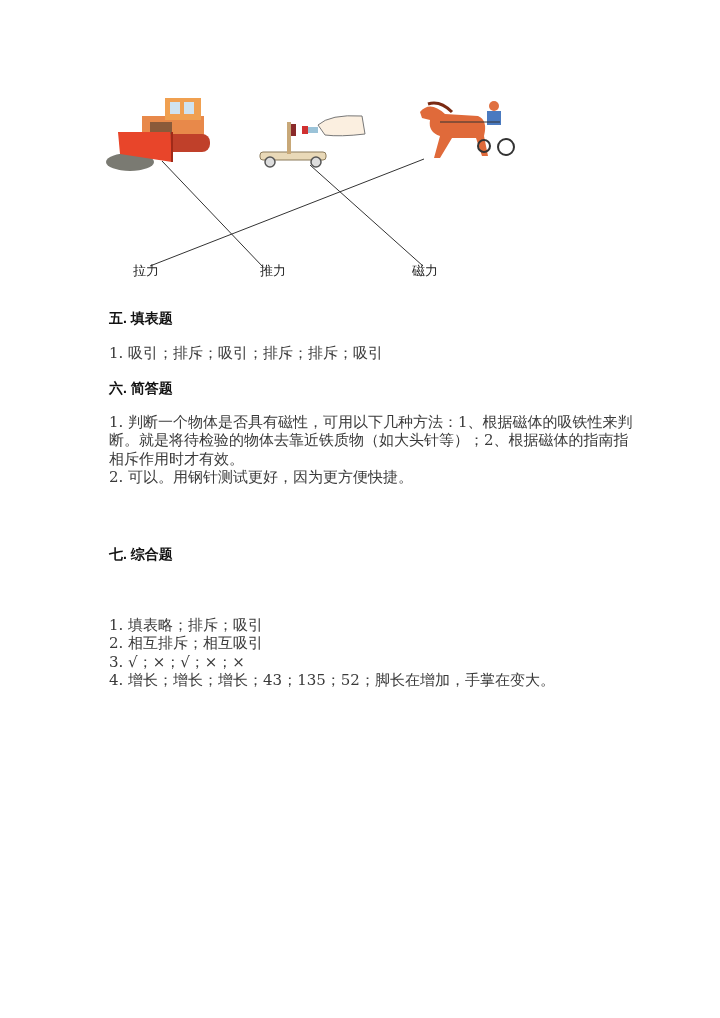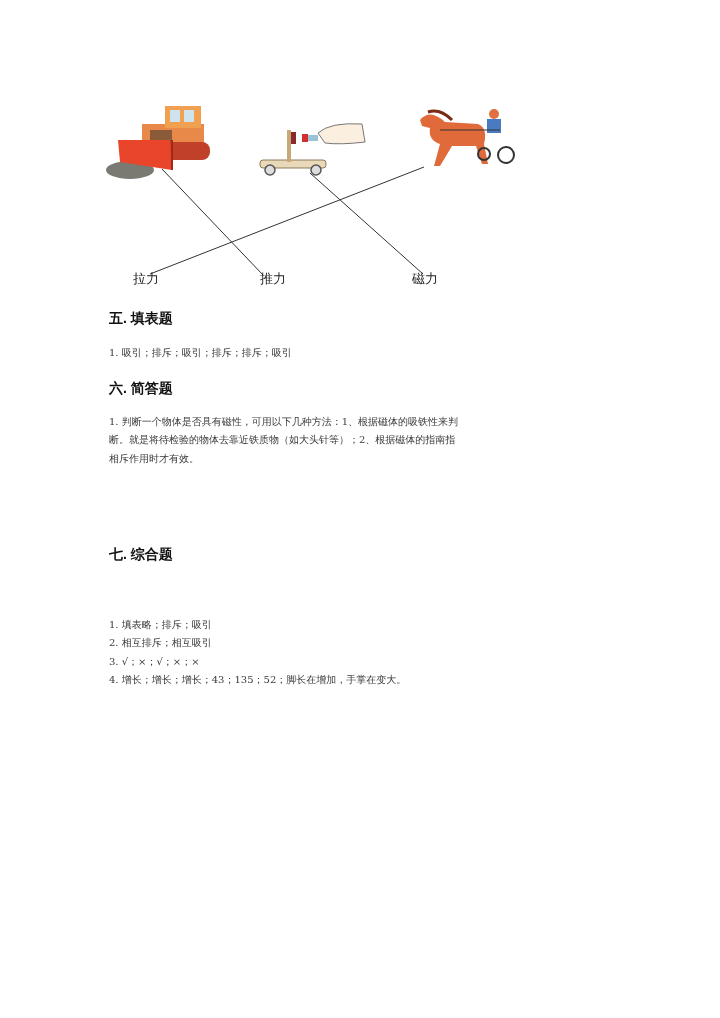--- a/index.html
+++ b/index.html
@@ -1,33 +1,33 @@
 <!DOCTYPE html>
 <html><head>
   <meta charset="utf-8">
   <style>
     html, body { margin: 0; padding: 0; background: #ffffff; }
     body {
       width: 720px; height: 1018px; position: relative; overflow: hidden;
       font-family: "DejaVu Serif", "Liberation Serif", serif;
       color: #333333;
     }
-    .figure { position: absolute; left: 0; top: 12px; width: 672px; height: 290px; }
+    .figure { position: absolute; left: 0; top: 4px; width: 672px; height: 290px; }
     .figure svg { position: absolute; left: 0; top: 0; }
     .label {
       position: absolute; font-size: 13px; color: #222;
       font-family: "DejaVu Sans", "Liberation Sans", sans-serif;
     }
     .heading {
       position: absolute; left: 109px; font-size: 14px; font-weight: bold;
       color: #111; font-family: Liberation Sans, sans-serif;
     }
     .para {
       position: absolute; left: 109px; width: 500px;
-      font-size: 10px; line-height: 18.3px; color: #3a3a3a;
+      font-size: 15px; line-height: 18.3px; color: #3a3a3a;
     }
     .para .line { display: block; white-space: nowrap; }
   </style>
 </head>
 <body>
 
 <div class="figure">
   <svg width="720" height="290" viewBox="0 0 720 290">
 
     <g>
@@ -75,20 +75,21 @@
 <div class="heading" style="top:310px;">五. 填表题</div>
 <div class="para" style="top:344px;">
   <span class="line">1. 吸引；排斥；吸引；排斥；排斥；吸引</span>
 </div>
 
 <div class="heading" style="top:380px;">六. 简答题</div>
 <div class="para" style="top:413px;">
   <span class="line">1. 判断一个物体是否具有磁性，可用以下几种方法：1、根据磁体的吸铁性来判</span>
   <span class="line">断。就是将待检验的物体去靠近铁质物（如大头针等）；2、根据磁体的指南指</span>
   <span class="line">相斥作用时才有效。</span>
+  <span class="line">2. 可以。用钢针测试更好，因为更方便快捷。</span>
 </div>
 
 <div class="heading" style="top:546px;text-align:right;">七. 综合题</div>
 <div class="para" style="top:580px;margin-top:36px;">
   <span class="line">1. 填表略；排斥；吸引</span>
   <span class="line">2. 相互排斥；相互吸引</span>
   <span class="line">3. √；×；√；×；×</span>
   <span class="line">4. 增长；增长；增长；43；135；52；脚长在增加，手掌在变大。</span>
 </div>
 

